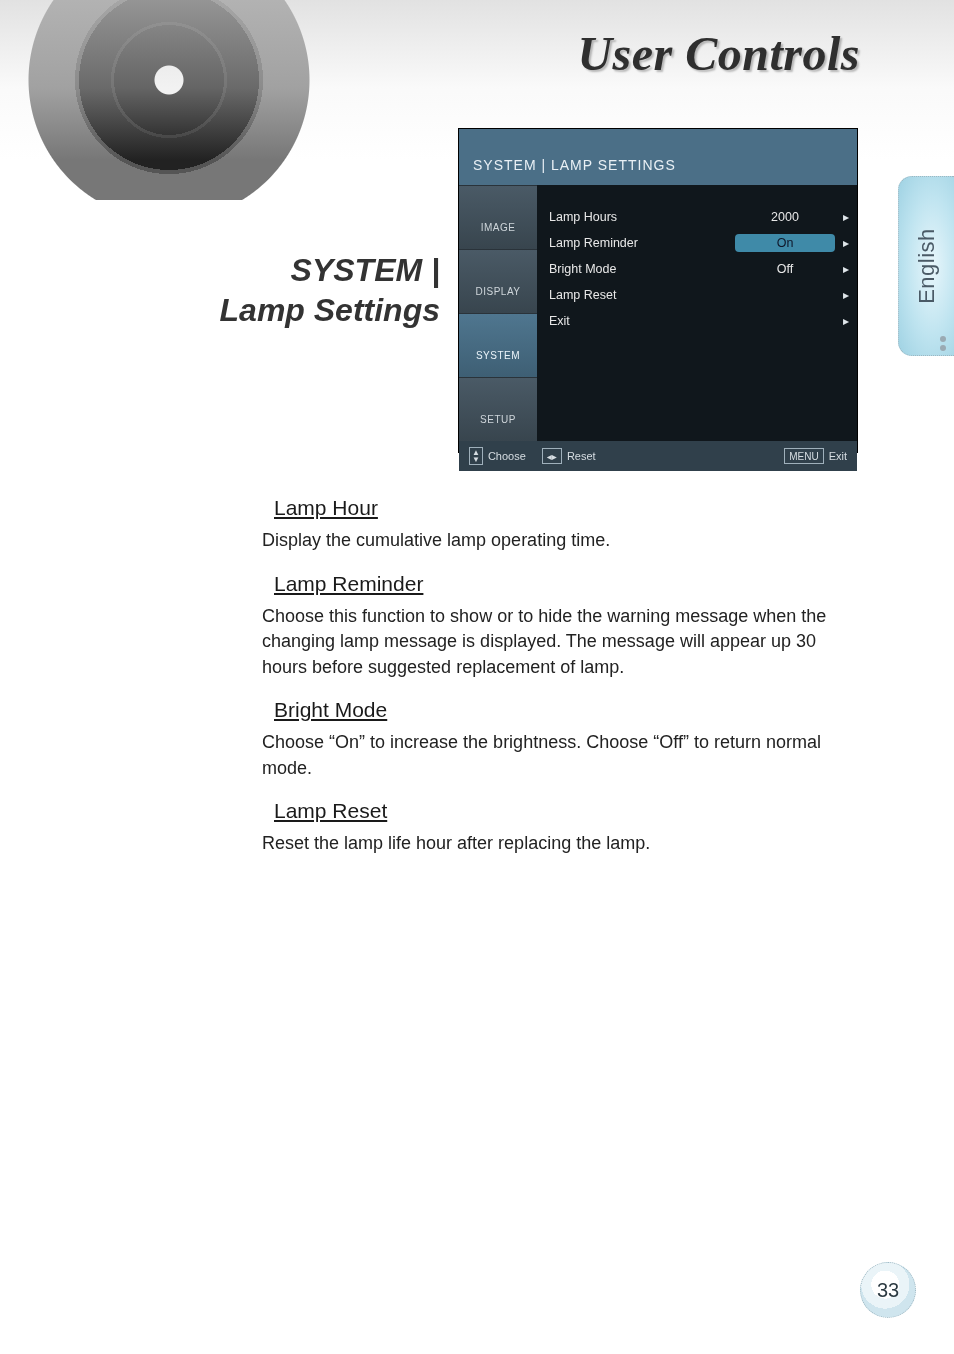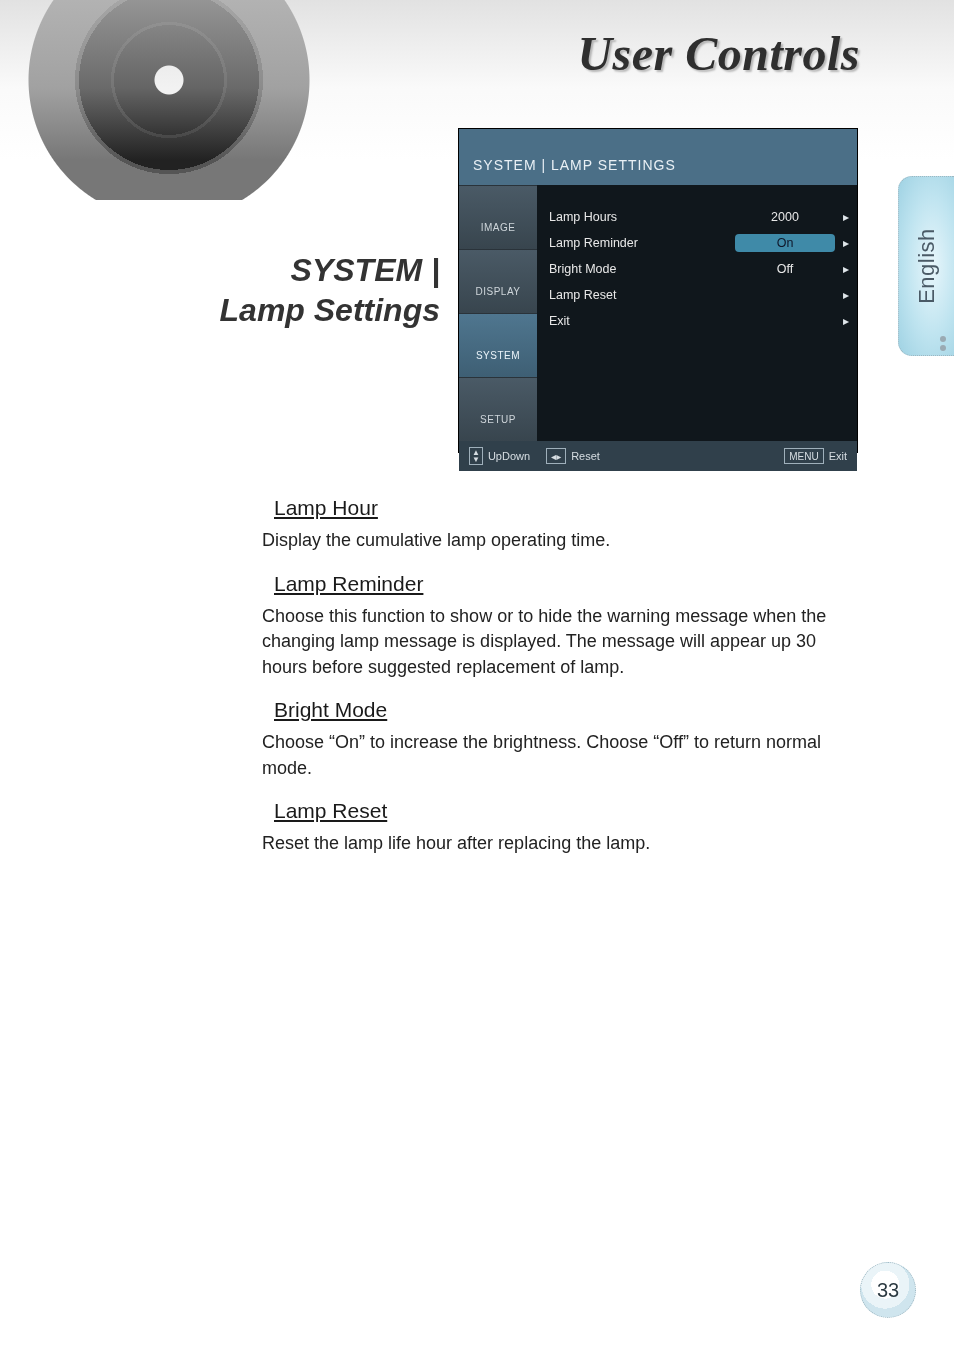--- a/index.html
+++ b/index.html
@@ -213,21 +213,21 @@
         <span class="arrow">▸</span>
       </div>
     </div>
   </div>
   <div class="osd-footer">
     <span class="grp">
       <span class="stack">
           <span>▲</span>
           <span>▼</span>
         </span>
-      <span>UpDown</span>
+      <span>Choose</span>
     </span>
     <span class="grp">
       <span class="kbox">◂▸</span>
       <span>Reset</span>
     </span>
     <span class="grp" style="margin-left:auto">
       <span class="kbox">MENU</span>
       <span>Exit</span>
     </span>
   </div>

